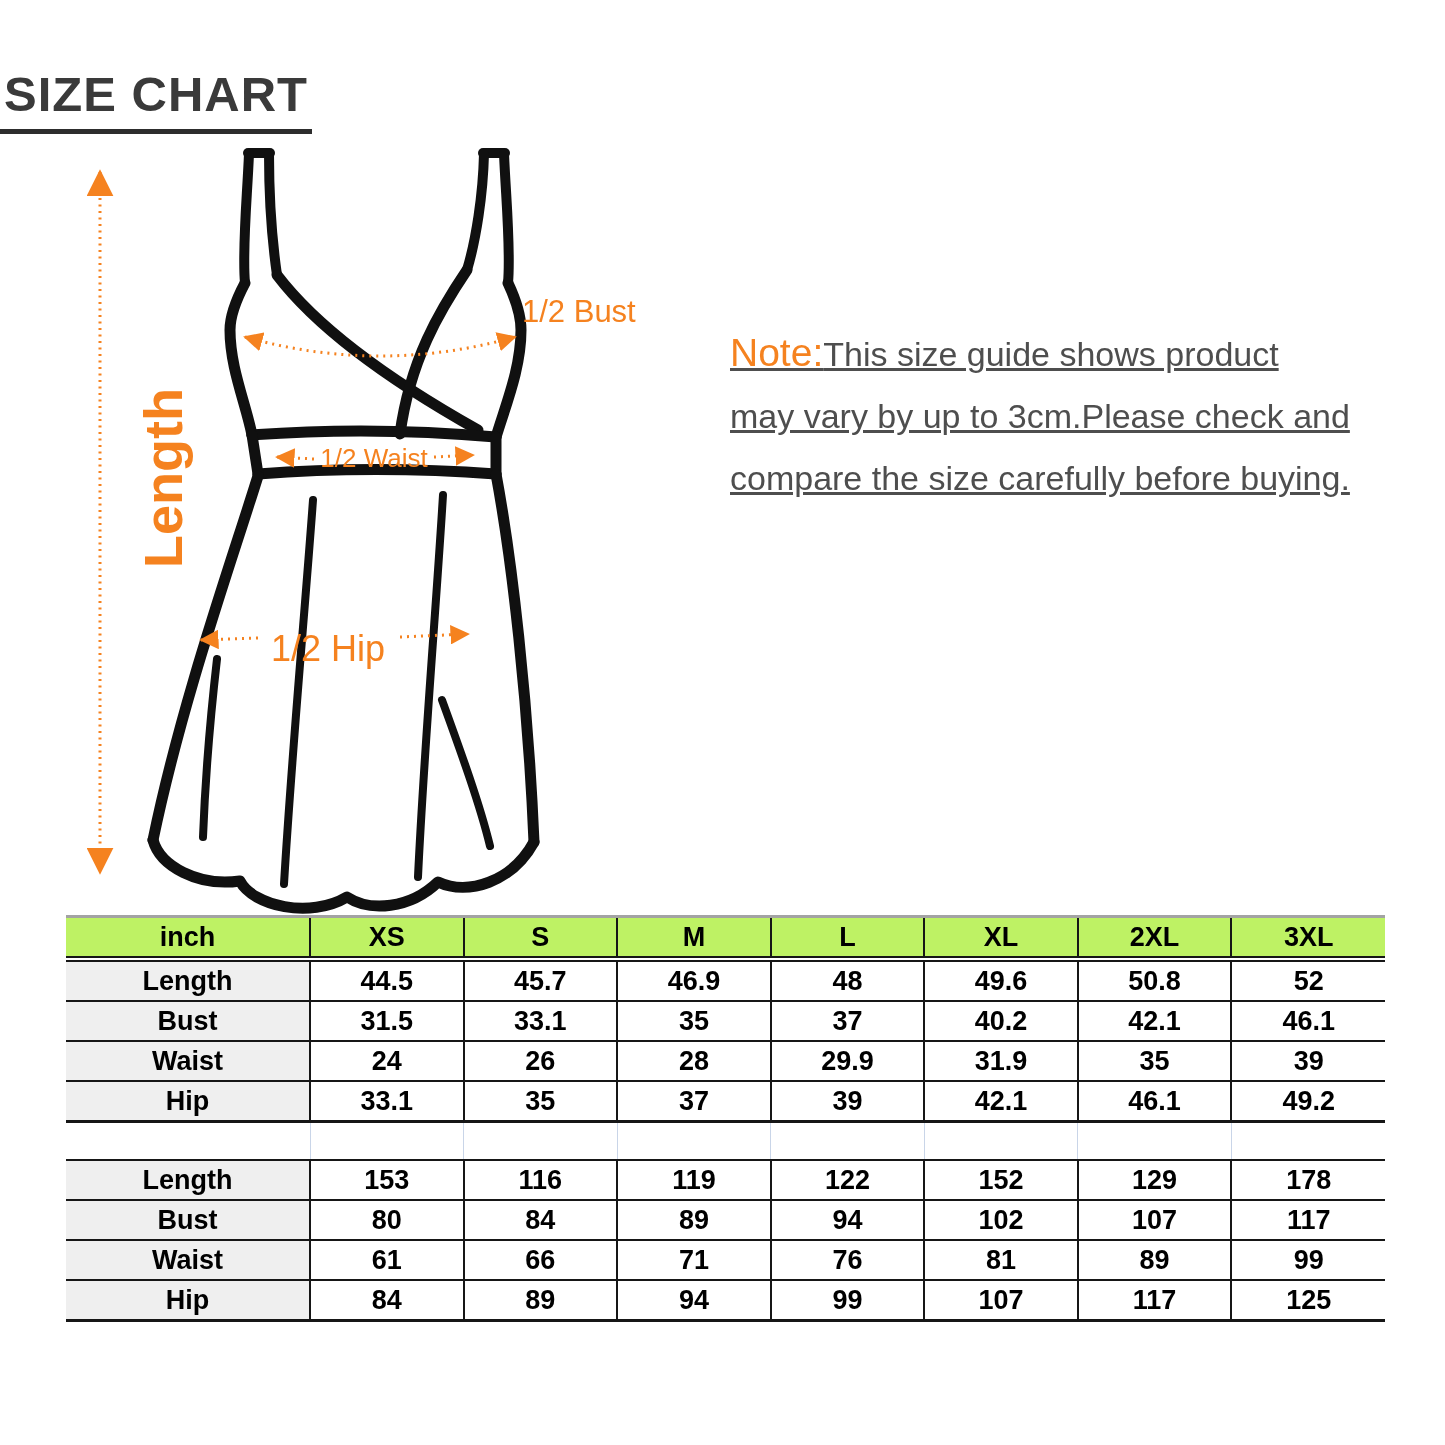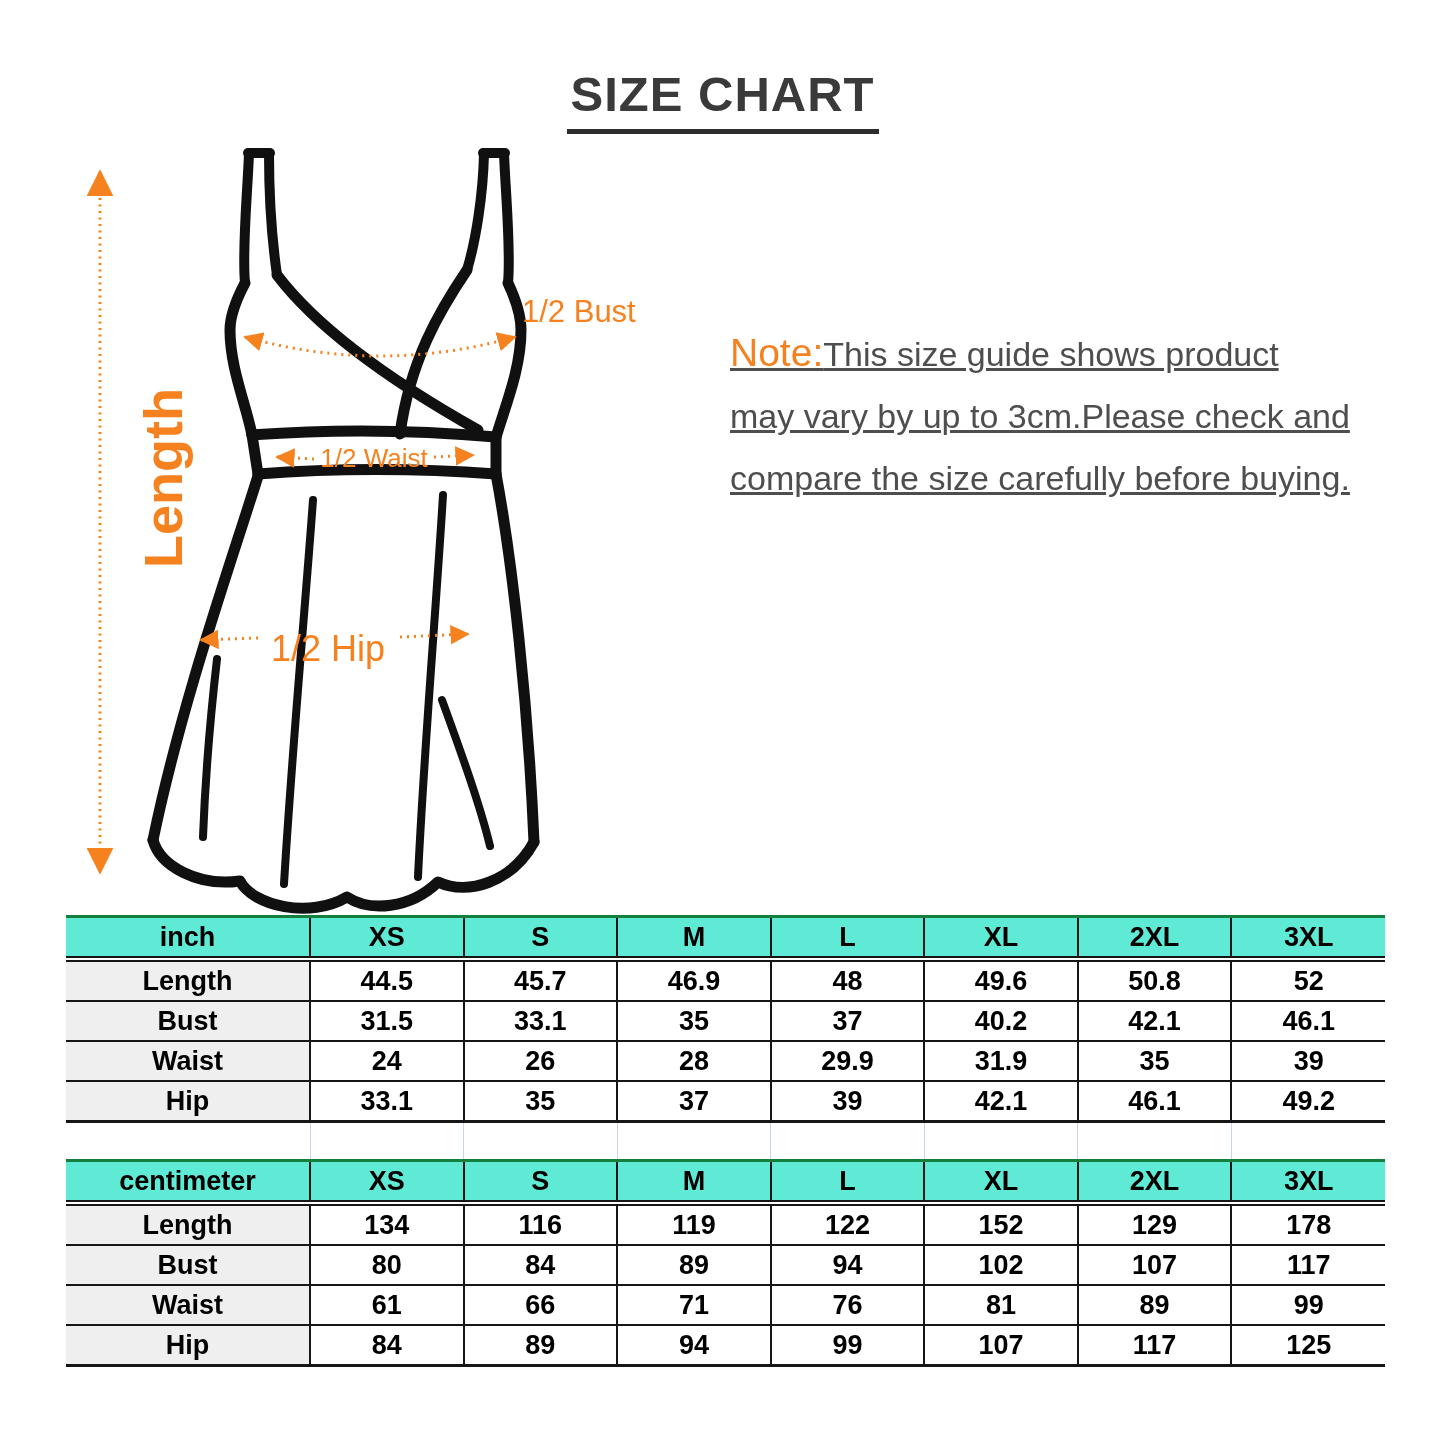--- a/index.html
+++ b/index.html
@@ -1,21 +1,21 @@
 <!DOCTYPE html>
 <html><head>
 <meta charset="utf-8">
 <style>
   html,body { margin:0; padding:0; background:#ffffff; }
   body {
     width:1445px; height:1445px; position:relative; overflow:hidden;
     font-family:"Liberation Sans","DejaVu Sans",sans-serif;
   }
   
-  .title-wrap { position:absolute; top:66px; left:0; width:100%; text-align:center; }
+  .title-wrap { position:absolute; top:66px; left:0; width:100%; }
   .title-text {
     display:inline-block; font-size:49px; font-weight:bold; color:#3a3a3a;
     letter-spacing:1px; border-bottom:5px solid #2d2d2d; padding:0 4px 7px 4px;
   }
   
   .diagram { position:absolute; left:60px; top:140px; width:620px; height:780px; }
   
   .note {
     position:absolute; left:730px; top:322px; width:700px;
     font-size:34px; line-height:62px; color:#4e4e4e;text-decoration:underline;
@@ -28,21 +28,21 @@
     border-collapse:collapse; table-layout:fixed; width:1319px;
     font-size:27px; font-weight:bold; color:#000;
   }
   table.sizetable td {
     border:2px solid #161616; height:38px; text-align:center;
     padding:0; overflow:hidden; background:#ffffff;
   }
   table.sizetable td:first-child { border-left:none; }
   table.sizetable td:last-child  { border-right:none; }
   table.sizetable tr.hdr td {
-    background:#5eead4; border-top:3px solid #15803d; border-bottom:6px double #161616;margin-left:44px;
+    background:#bef264; border-top:3px solid #a3a3a3; border-bottom:6px double #161616;margin-left:44px;
   }
   table.sizetable td.lab { background:#efefef; }
   table.sizetable tr.last td { border-bottom:3px solid #161616; }
   table.sizetable tr.gap td {
     border:none; border-left:1px solid #c9d5e8; height:36px; background:#ffffff;
   }
   table.sizetable tr.gap td:first-child { border-left:none; }
 </style>
 </head>
 <body>
@@ -191,33 +191,23 @@
           <tr class="gap">
             <td></td>
             <td></td>
             <td></td>
             <td></td>
             <td></td>
             <td></td>
             <td></td>
             <td></td>
           </tr>
-          <tr class="hdr">
-            <td>centimeter</td>
-            <td>XS</td>
-            <td>S</td>
-            <td>M</td>
-            <td>L</td>
-            <td>XL</td>
-            <td>2XL</td>
-            <td>3XL</td>
-          </tr>
           <tr>
             <td class="lab">Length</td>
-            <td>134</td>
+            <td>153</td>
             <td>116</td>
             <td>119</td>
             <td>122</td>
             <td>152</td>
             <td>129</td>
             <td>178</td>
           </tr>
           <tr>
             <td class="lab">Bust</td>
             <td>80</td>

